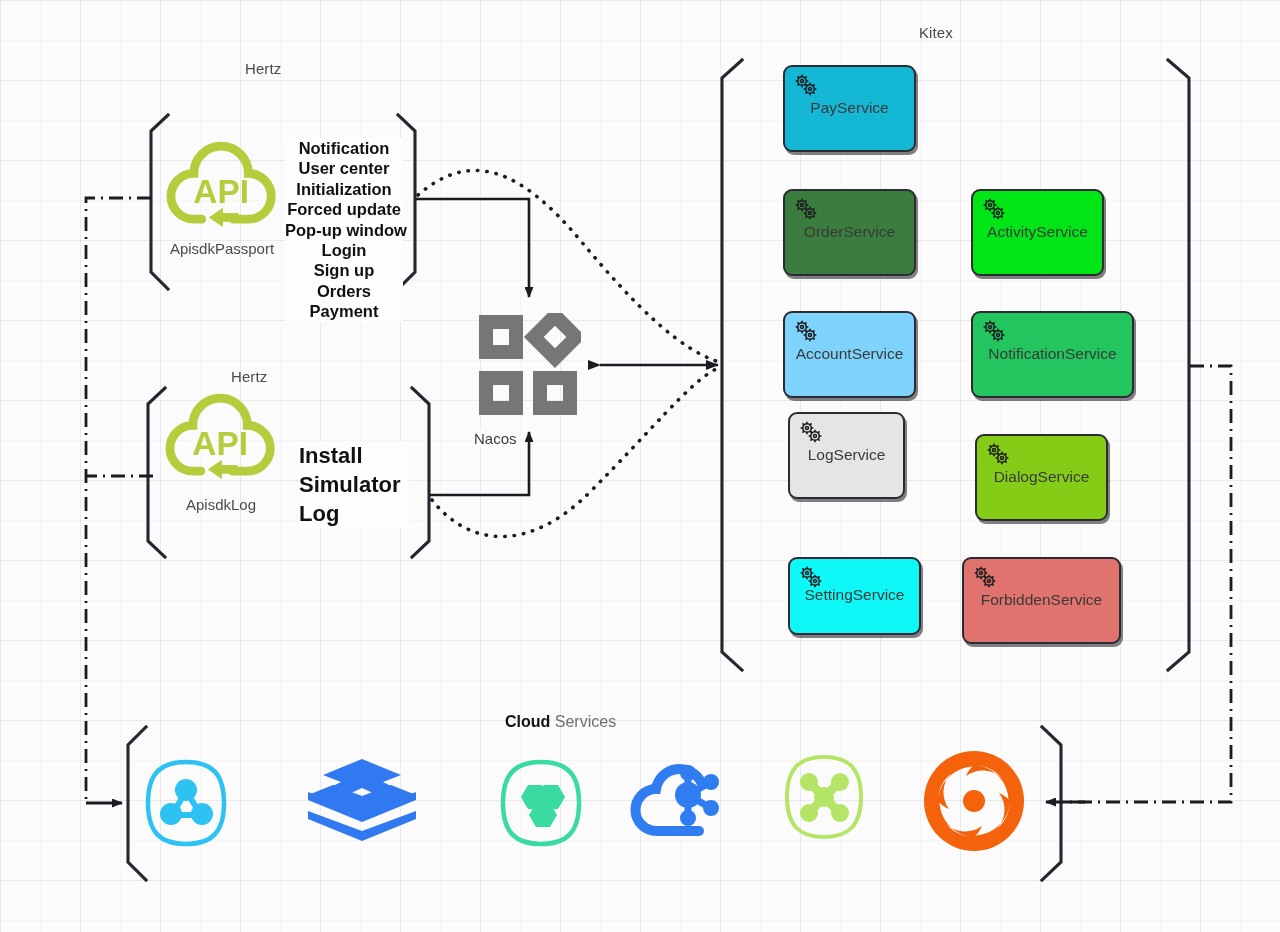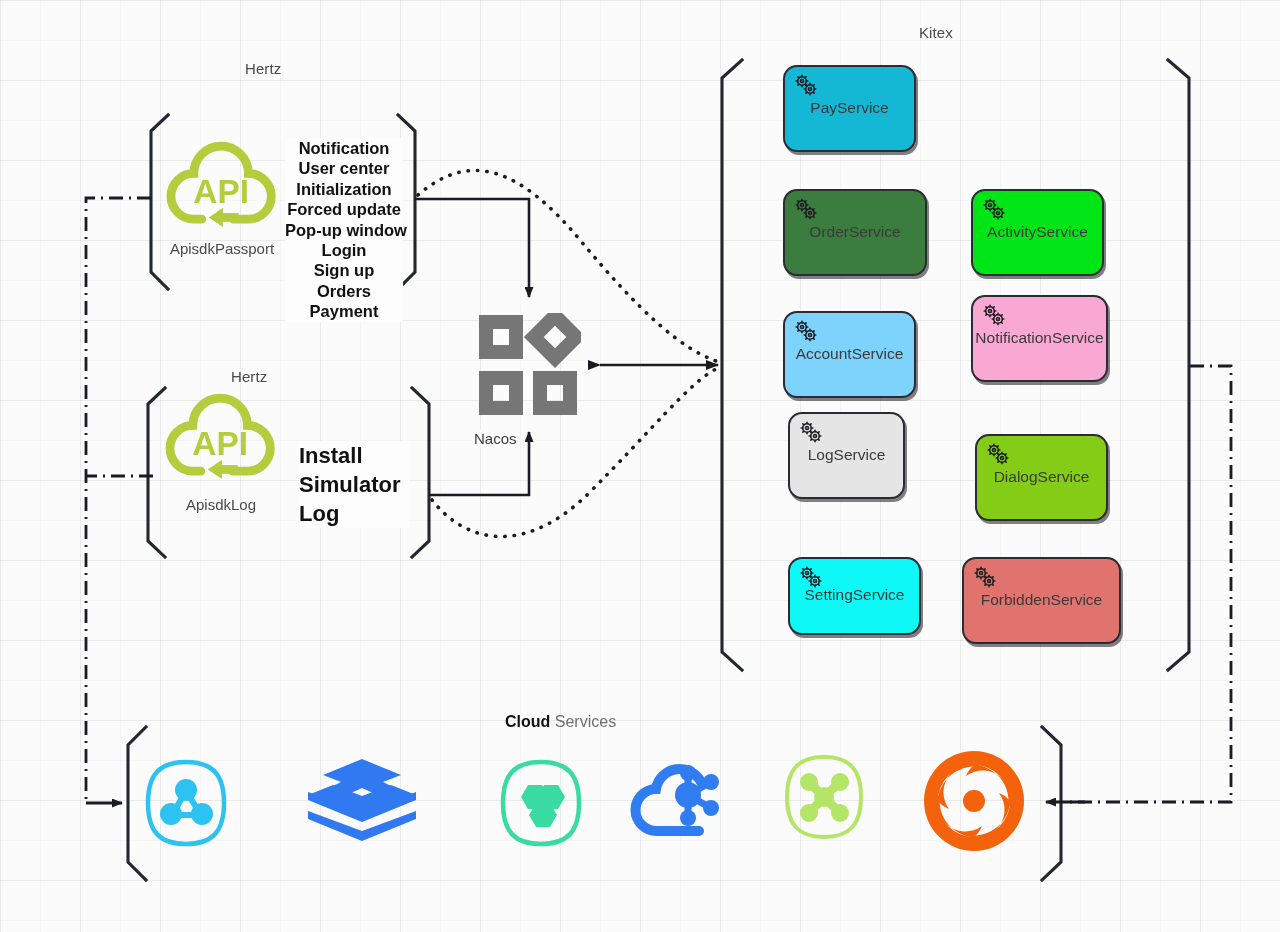--- a/index.html
+++ b/index.html
@@ -56,21 +56,21 @@
 
   
   .nacos-label{
     position:absolute;font-size:15px;color:#3c3c3c;white-space:nowrap;
   }
 
   
   .svc{
     position:absolute;
     border:2.5px solid #2b2b33;
-    border-radius:14px;
+    border-radius:9px;
     box-sizing:border-box;
     box-shadow:2px 3px 0 rgba(25,25,30,0.55);
     text-decoration:underline;
   }
   .svc .svc-label{
     position:absolute;left:0;right:0;top:50%;
     transform:translateY(-58%);
     text-align:center;
     font-size:15.5px;
     color:#3a3a3a;
@@ -218,21 +218,21 @@
         <path d="M10,3.2 v1.3 M10,13.5 v1.3 M4.2,9 h1.3 M14.5,9 h1.3 M5.9,4.9 l0.95,0.95 M13.2,12.2 l0.95,0.95 M14.1,4.9 l-0.95,0.95 M6.85,12.2 l-0.95,0.95" stroke-linecap="round"></path>
         <circle cx="18" cy="17" r="4.3"></circle>
           <circle cx="18" cy="17" r="1.5"></circle>
         <path d="M18,11.2 v1.3 M18,21.5 v1.3 M12.2,17 h1.3 M22.5,17 h1.3 M13.9,12.9 l0.95,0.95 M21.2,20.2 l0.95,0.95 M22.1,12.9 l-0.95,0.95 M14.85,20.2 l-0.95,0.95" stroke-linecap="round"></path>
       </g>
     </svg>
   </span>
   <span class="svc-label">PayService</span>
 </div>
 
-<div class="svc" style="left:783px;top:189px;width:144px;height:87px;background:#3b7d3f;">
+<div class="svc" style="left:783px;top:189px;width:133px;height:87px;background:#3b7d3f;">
   <span class="gears">
     <svg viewBox="0 0 28 28" width="28" height="28" xmlns="http://www.w3.org/2000/svg">
       <g fill="none" stroke="#1d1d22" stroke-width="1.6">
         <circle cx="10" cy="9" r="4.3"></circle>
           <circle cx="10" cy="9" r="1.5"></circle>
         <path d="M10,3.2 v1.3 M10,13.5 v1.3 M4.2,9 h1.3 M14.5,9 h1.3 M5.9,4.9 l0.95,0.95 M13.2,12.2 l0.95,0.95 M14.1,4.9 l-0.95,0.95 M6.85,12.2 l-0.95,0.95" stroke-linecap="round"></path>
         <circle cx="18" cy="17" r="4.3"></circle>
           <circle cx="18" cy="17" r="1.5"></circle>
         <path d="M18,11.2 v1.3 M18,21.5 v1.3 M12.2,17 h1.3 M22.5,17 h1.3 M13.9,12.9 l0.95,0.95 M21.2,20.2 l0.95,0.95 M22.1,12.9 l-0.95,0.95 M14.85,20.2 l-0.95,0.95" stroke-linecap="round"></path>
       </g>
@@ -266,21 +266,21 @@
         <path d="M10,3.2 v1.3 M10,13.5 v1.3 M4.2,9 h1.3 M14.5,9 h1.3 M5.9,4.9 l0.95,0.95 M13.2,12.2 l0.95,0.95 M14.1,4.9 l-0.95,0.95 M6.85,12.2 l-0.95,0.95" stroke-linecap="round"></path>
         <circle cx="18" cy="17" r="4.3"></circle>
           <circle cx="18" cy="17" r="1.5"></circle>
         <path d="M18,11.2 v1.3 M18,21.5 v1.3 M12.2,17 h1.3 M22.5,17 h1.3 M13.9,12.9 l0.95,0.95 M21.2,20.2 l0.95,0.95 M22.1,12.9 l-0.95,0.95 M14.85,20.2 l-0.95,0.95" stroke-linecap="round"></path>
       </g>
     </svg>
   </span>
   <span class="svc-label">AccountService</span>
 </div>
 
-<div class="svc" style="left:971px;top:295px;width:137px;height:87px;background:#f9a8d4;">
+<div class="svc" style="left:971px;top:311px;width:163px;height:87px;background:#22c55e;">
   <span class="gears">
     <svg viewBox="0 0 28 28" width="28" height="28" xmlns="http://www.w3.org/2000/svg">
       <g fill="none" stroke="#1d1d22" stroke-width="1.6">
         <circle cx="10" cy="9" r="4.3"></circle>
           <circle cx="10" cy="9" r="1.5"></circle>
         <path d="M10,3.2 v1.3 M10,13.5 v1.3 M4.2,9 h1.3 M14.5,9 h1.3 M5.9,4.9 l0.95,0.95 M13.2,12.2 l0.95,0.95 M14.1,4.9 l-0.95,0.95 M6.85,12.2 l-0.95,0.95" stroke-linecap="round"></path>
         <circle cx="18" cy="17" r="4.3"></circle>
           <circle cx="18" cy="17" r="1.5"></circle>
         <path d="M18,11.2 v1.3 M18,21.5 v1.3 M12.2,17 h1.3 M22.5,17 h1.3 M13.9,12.9 l0.95,0.95 M21.2,20.2 l0.95,0.95 M22.1,12.9 l-0.95,0.95 M14.85,20.2 l-0.95,0.95" stroke-linecap="round"></path>
       </g>

